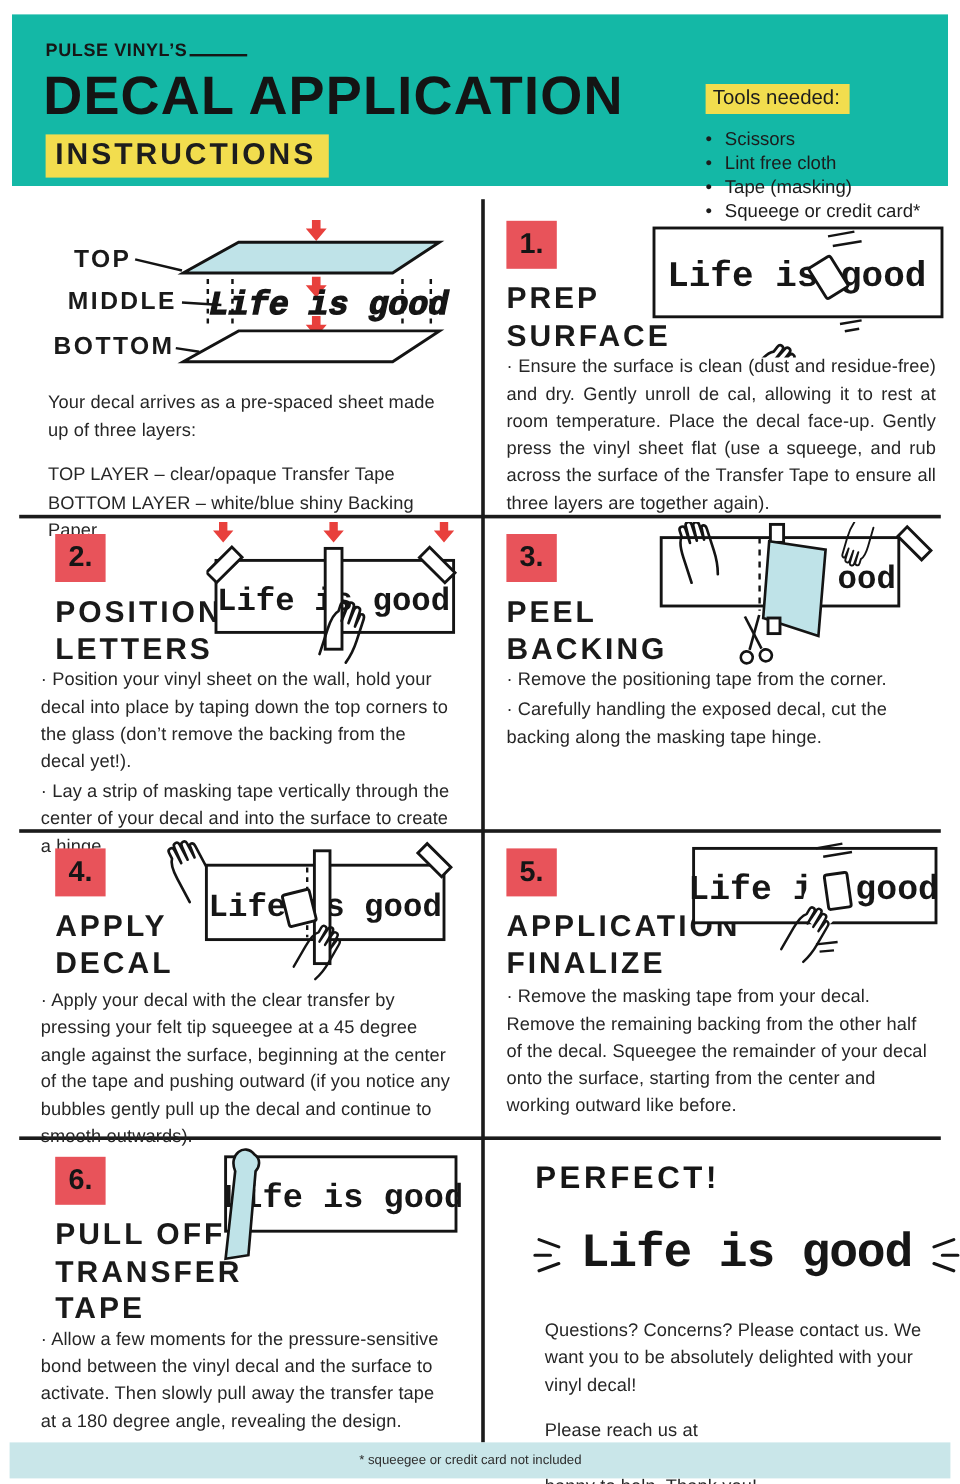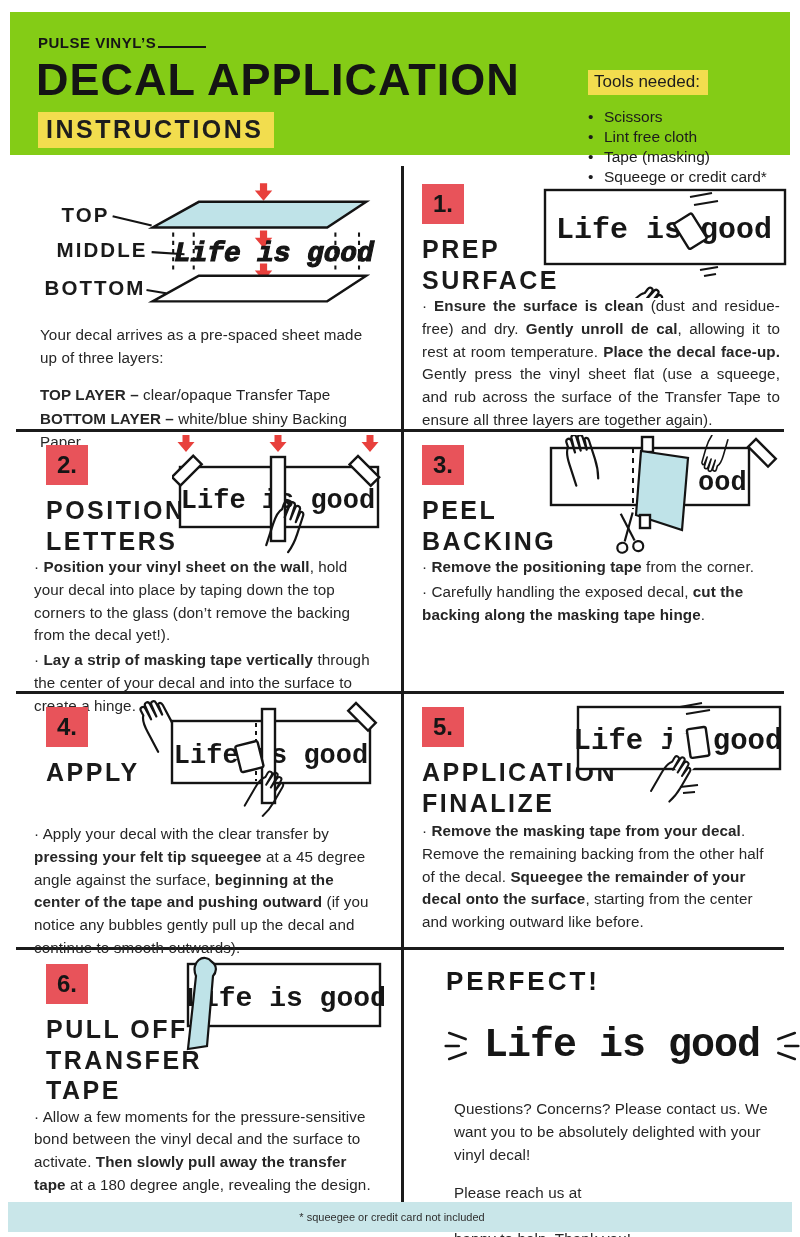--- a/index.html
+++ b/index.html
@@ -3,21 +3,21 @@
 <meta charset="utf-8">
 <style>
   * { margin:0; padding:0; box-sizing:border-box; }
   html,body { background:#fff; }
   .page {
     position:relative; width:800px; height:1237px; background:#fff;
     font-family:"Liberation Sans", sans-serif; color:#222; overflow:hidden;
     outline:1px solid #e9e9e9;
   }
   
-  .header { position:absolute; left:10px; top:12px; right:10px; height:143px; background:#84cc16; }
+  .header { position:absolute; left:10px; top:12px; right:10px; height:143px; background:#14b8a6; }
   .brand { position:absolute; left:28px; top:22px; font-size:15px; font-weight:700; letter-spacing:.5px; color:#161616; }
   .brand-line { display:inline-block; width:48px; border-bottom:2px solid #161616; margin-left:2px; vertical-align:baseline; }
   .page-title { position:absolute; left:26px; top:42px; font-size:45px; font-weight:800; letter-spacing:1px; color:#141414; }
   .chip { display:inline-block; background:#f2dd4e; color:#1d1d1d; }
   .subtitle { position:absolute; left:28px; top:100px; font-size:25px; font-weight:800; letter-spacing:2.5px; padding:3px 10px 4px 8px; }
   .tools { position:absolute; left:578px; top:18px;margin-top:40px; }
   .tools-title { font-size:17px; padding:2px 8px 3px 6px; }
   .tools ul { list-style:none; margin-top:12px; }
   .tools li { font-size:15.5px; line-height:20px; color:#1c1c1c; padding-left:16px; position:relative; }
   .tools li::before { content:"•"; position:absolute; left:0; top:0; }
@@ -30,21 +30,21 @@
   .c-s1     { left:404px;top:170px; width:396px; height:259px; }
   .c-s2     { left:0;   top:431px; width:401px; height:260px; }
   .c-s3     { left:404px;top:431px; width:396px; height:260px; }
   .c-s4     { left:0;   top:693px; width:401px; height:254px; }
   .c-s5     { left:404px;top:693px; width:396px; height:254px; }
   .c-s6     { left:0;   top:950px; width:401px; height:250px; }
   .c-perfect{ left:404px;top:950px; width:396px; height:250px;margin-left:20px; }
   .body-txt { font-size:15.2px; line-height:1.5; color:#262626; letter-spacing:.1px; }
   .body-txt p { margin-bottom:2px; }
   .just { text-align:justify; }
-  .b { font-weight:700; }
+  .b { font-weight:400; }
   
   .step-head { position:relative; }
   .badge { width:42px; height:40px; background:#e8535a; color:#151515; font-size:24px; font-weight:800;
            display:flex; align-items:center; justify-content:center; }
   .step-title { margin-top:10px; font-size:25px; font-weight:800; letter-spacing:2.5px; color:#1a1a1a; line-height:1.22; }
   .illus { position:absolute; }
   .dtxt { font-family:"Liberation Mono", monospace; font-weight:700; fill:#161616; }
   .lyr  { font-size:20px; font-weight:800; letter-spacing:2px; fill:#1a1a1a; font-family:"Liberation Sans",sans-serif; }
   .ln   { stroke:#141414; stroke-width:2; }
   .outl { fill:#fff; stroke:#141414; stroke-width:2.4; }
@@ -228,20 +228,21 @@
       <p><span>· </span><span class="b">Remove the positioning tape</span><span> from the corner.</span></p>
       <p><span>· Carefully handling the exposed decal, </span><span class="b">cut the backing along the masking tape hinge</span><span>.</span></p>
     </div>
   </div>
 
   <div class="cell c-s4">
     <div class="step-head mh4">
       <div class="badge">4.</div>
       <div class="step-title">
         <div>APPLY</div>
+          <div>DECAL</div>
       </div>
       <svg class="illus" style="left:132px; top:6px" width="246" height="122" viewBox="0 0 246 122">
         <g transform="translate(0,10) rotate(-28)">
           <path class="hand" d="M3,50 L3,28 C3,20 4,14 7,11 L7,6 C7,2 12,2 12,6 L12,18 M12,18 L13,4 C13,0 18,0 18,4 L18,18 M18,18 L19,6 C19,2 24,2 24,6 L24,19 M24,19 L25,10 C25,6 29,7 29,11 L29,30 C29,38 28,44 26,50"></path>
         </g>
         <rect x="40" y="22" width="198" height="62" class="outl" stroke-width="2.2"></rect>
         <text class="dtxt" x="139" y="64" text-anchor="middle" font-size="27">Life is good</text>
         <line class="ln" x1="124" y1="24" x2="124" y2="82" stroke-dasharray="4,4" stroke-width="1.5"></line>
         <rect x="130" y="10" width="13" height="94" class="outl" stroke-width="2.2"></rect>
         <g transform="translate(118,58) rotate(-14)">

